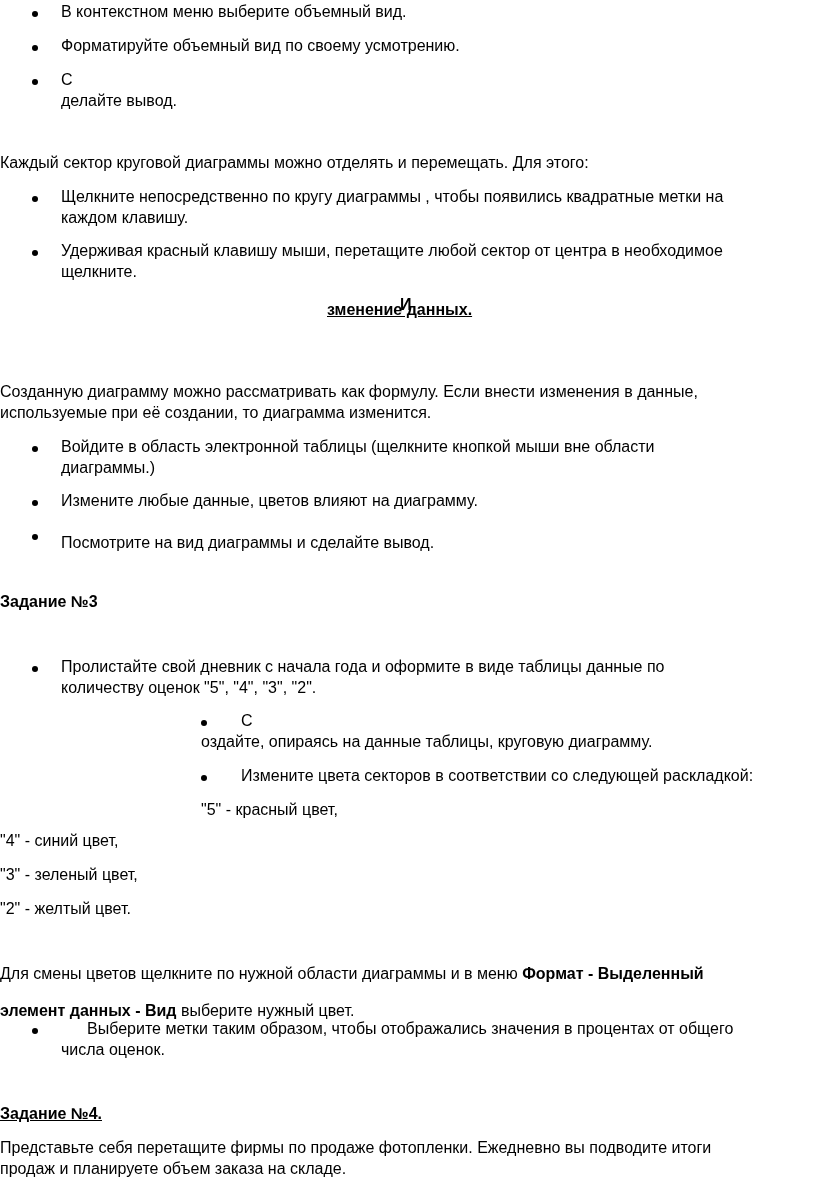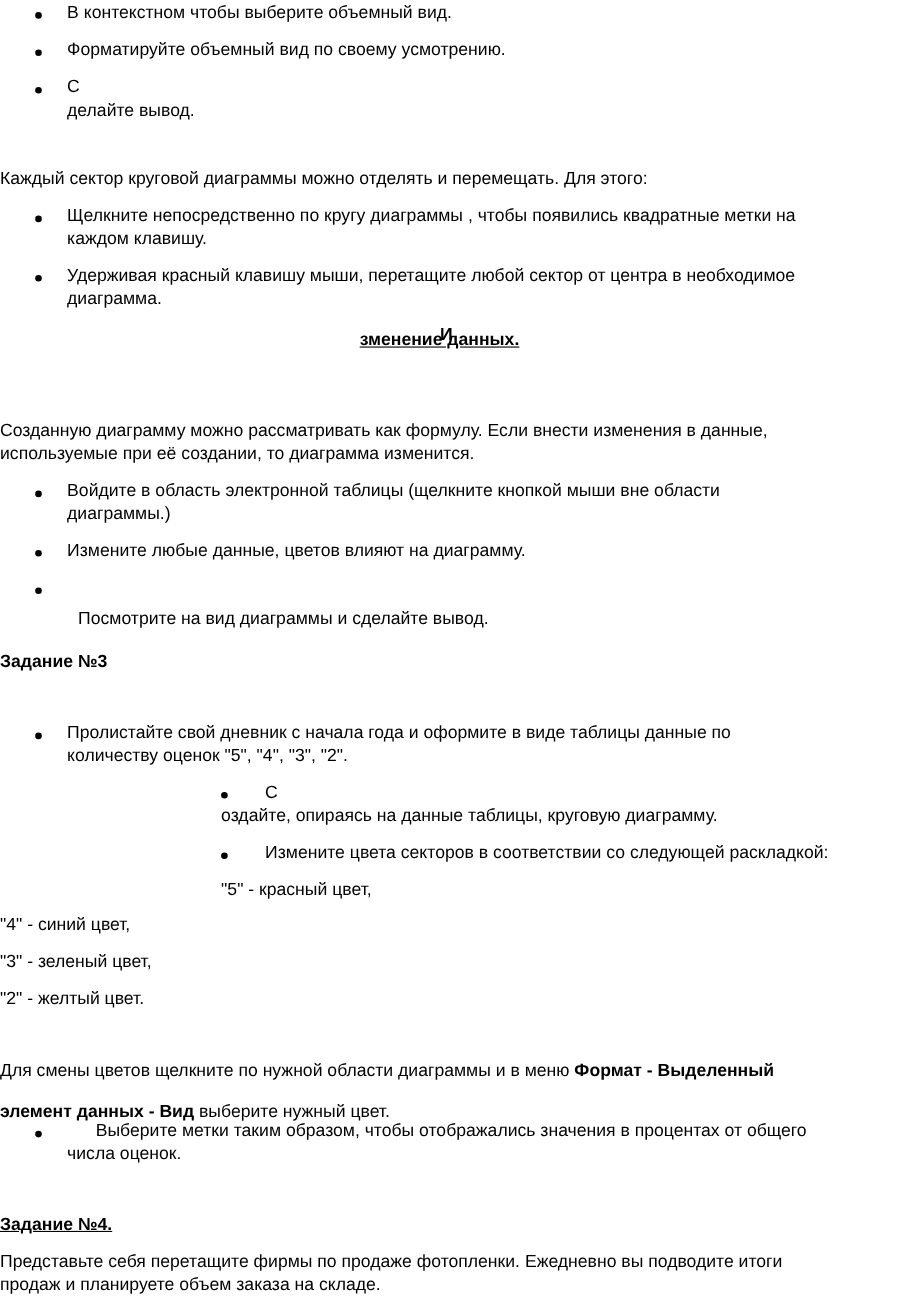--- a/index.html
+++ b/index.html
@@ -9,54 +9,54 @@
   }
   .abs { position: absolute; white-space: nowrap; line-height: 22px; }
   .bullet { position: absolute; width: 6px; height: 6px; border-radius: 50%; background: #000; }
   .bold { font-weight: bold; }
   .u { text-decoration: underline; }
 </style>
 </head>
 <body>
 
 <span class="bullet" style="left:32px;top:11px;"></span>
-<div class="abs" style="left:61px;top:1px;">В контекстном чтобы выберите объемный вид.</div>
+<div class="abs" style="left:61px;top:1px;">В контекстном меню выберите объемный вид.</div>
 
 <span class="bullet" style="left:32px;top:45px;"></span>
 <div class="abs" style="left:61px;top:35px;">Форматируйте объемный вид по своему усмотрению.</div>
 
 <span class="bullet" style="left:32px;top:79px;"></span>
 <div class="abs" style="left:61px;top:69px;">С</div>
 <div class="abs" style="left:61px;top:90px;">делайте вывод.</div>
 
 <div class="abs" style="left:0px;top:152px;">Каждый сектор круговой диаграммы можно отделять и перемещать. Для этого:</div>
 
 <span class="bullet" style="left:32px;top:196px;"></span>
 <div class="abs" style="left:61px;top:186px;">Щелкните непосредственно по кругу диаграммы , чтобы появились квадратные метки на</div>
 <div class="abs" style="left:61px;top:207px;">каждом клавишу.</div>
 
 <span class="bullet" style="left:32px;top:250px;"></span>
 <div class="abs" style="left:61px;top:240px;">Удерживая красный клавишу мыши, перетащите любой сектор от центра в необходимое</div>
-<div class="abs" style="left:61px;top:261px;">диаграмма.</div>
+<div class="abs" style="left:61px;top:261px;">щелкните.</div>
 
 <div class="abs bold" style="left:400px;top:294px;">И</div>
 <div class="abs bold" style="left:327px;top:299px;text-decoration:underline;">зменение данных.</div>
 
 <div class="abs" style="left:0px;top:381px;">Созданную диаграмму можно рассматривать как формулу. Если внести изменения в данные,</div>
 <div class="abs" style="left:0px;top:402px;">используемые при её создании, то диаграмма изменится.</div>
 
 <span class="bullet" style="left:32px;top:446px;"></span>
 <div class="abs" style="left:61px;top:436px;">Войдите в область электронной таблицы (щелкните кнопкой мыши вне области</div>
 <div class="abs" style="left:61px;top:457px;">диаграммы.)</div>
 
 <span class="bullet" style="left:32px;top:500px;"></span>
 <div class="abs" style="left:61px;top:490px;">Измените любые данные, цветов влияют на диаграмму.</div>
 
 <span class="bullet" style="left:32px;top:534px;"></span>
-<div class="abs" style="left:61px;top:552px;margin-left:10px;">Посмотрите на вид диаграммы и сделайте вывод.</div>
+<div class="abs" style="left:61px;top:532px;">Посмотрите на вид диаграммы и сделайте вывод.</div>
 
 <div class="abs bold" style="left:0px;top:591px;">Задание №3</div>
 
 <span class="bullet" style="left:32px;top:666px;"></span>
 <div class="abs" style="left:61px;top:656px;">Пролистайте свой дневник с начала года и оформите в виде таблицы данные по</div>
 <div class="abs" style="left:61px;top:677px;">количеству оценок "5", "4", "3", "2".</div>
 
 <span class="bullet" style="left:201px;top:720px;"></span>
 <div class="abs" style="left:241px;top:710px;">С</div>
 <div class="abs" style="left:201px;top:731px;">оздайте, опираясь на данные таблицы, круговую диаграмму.</div>

